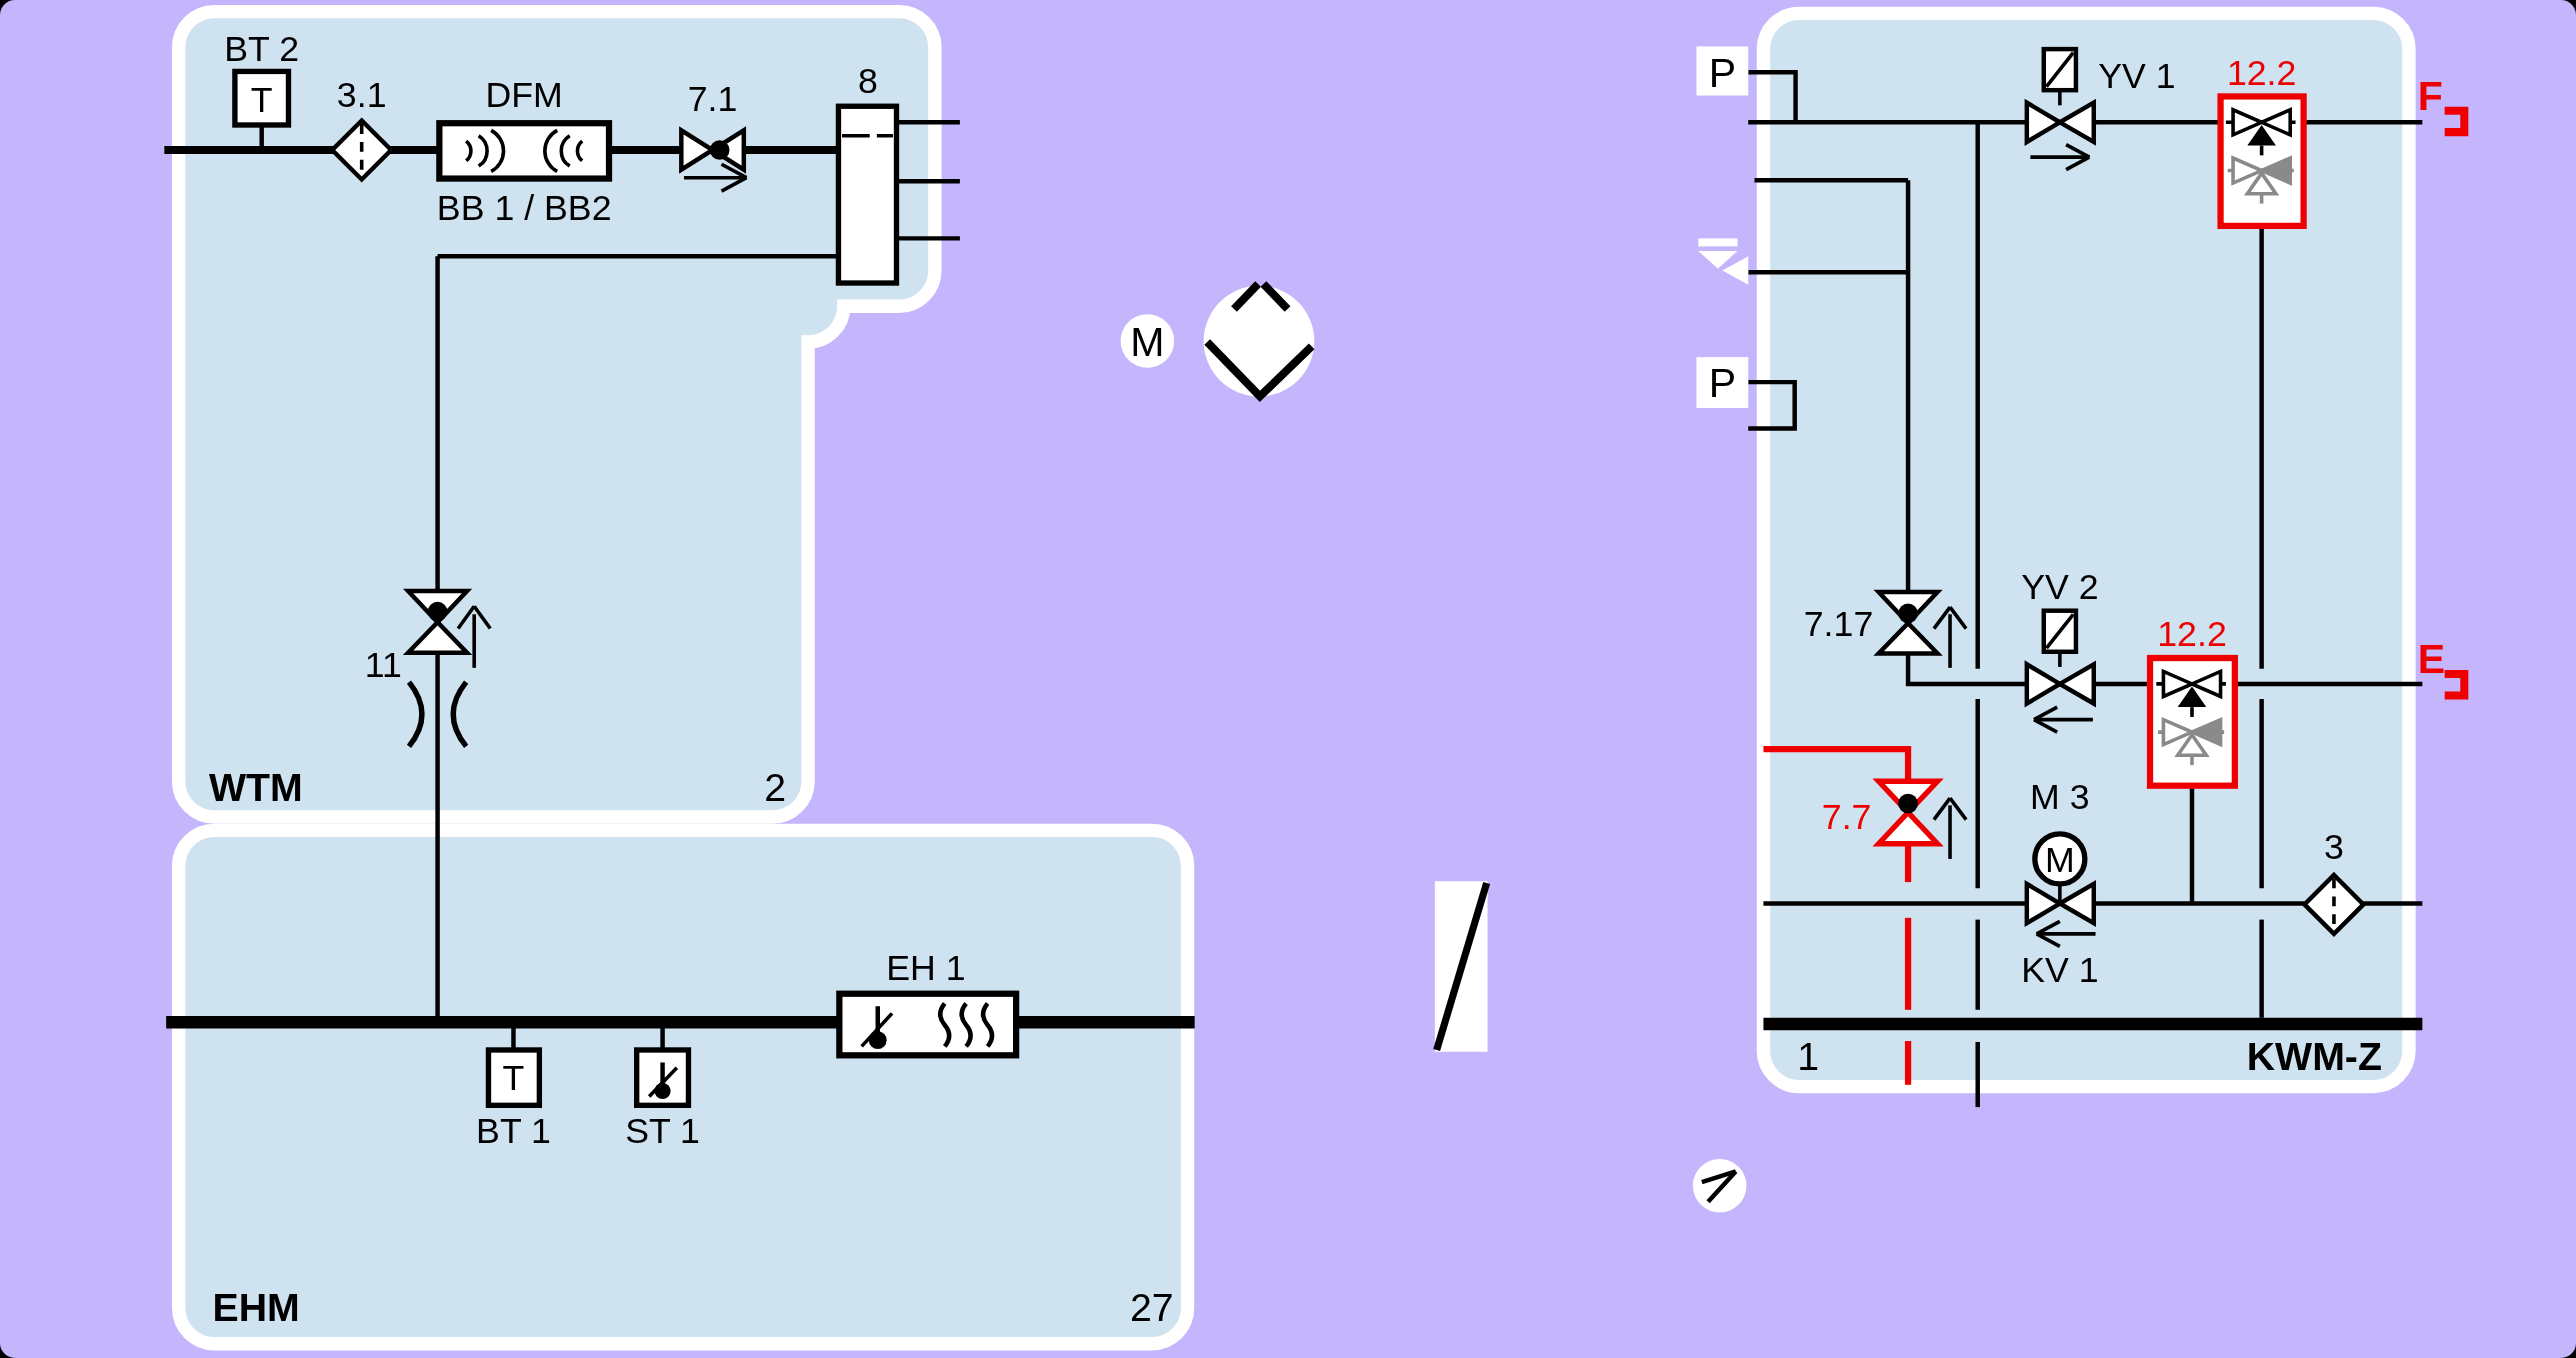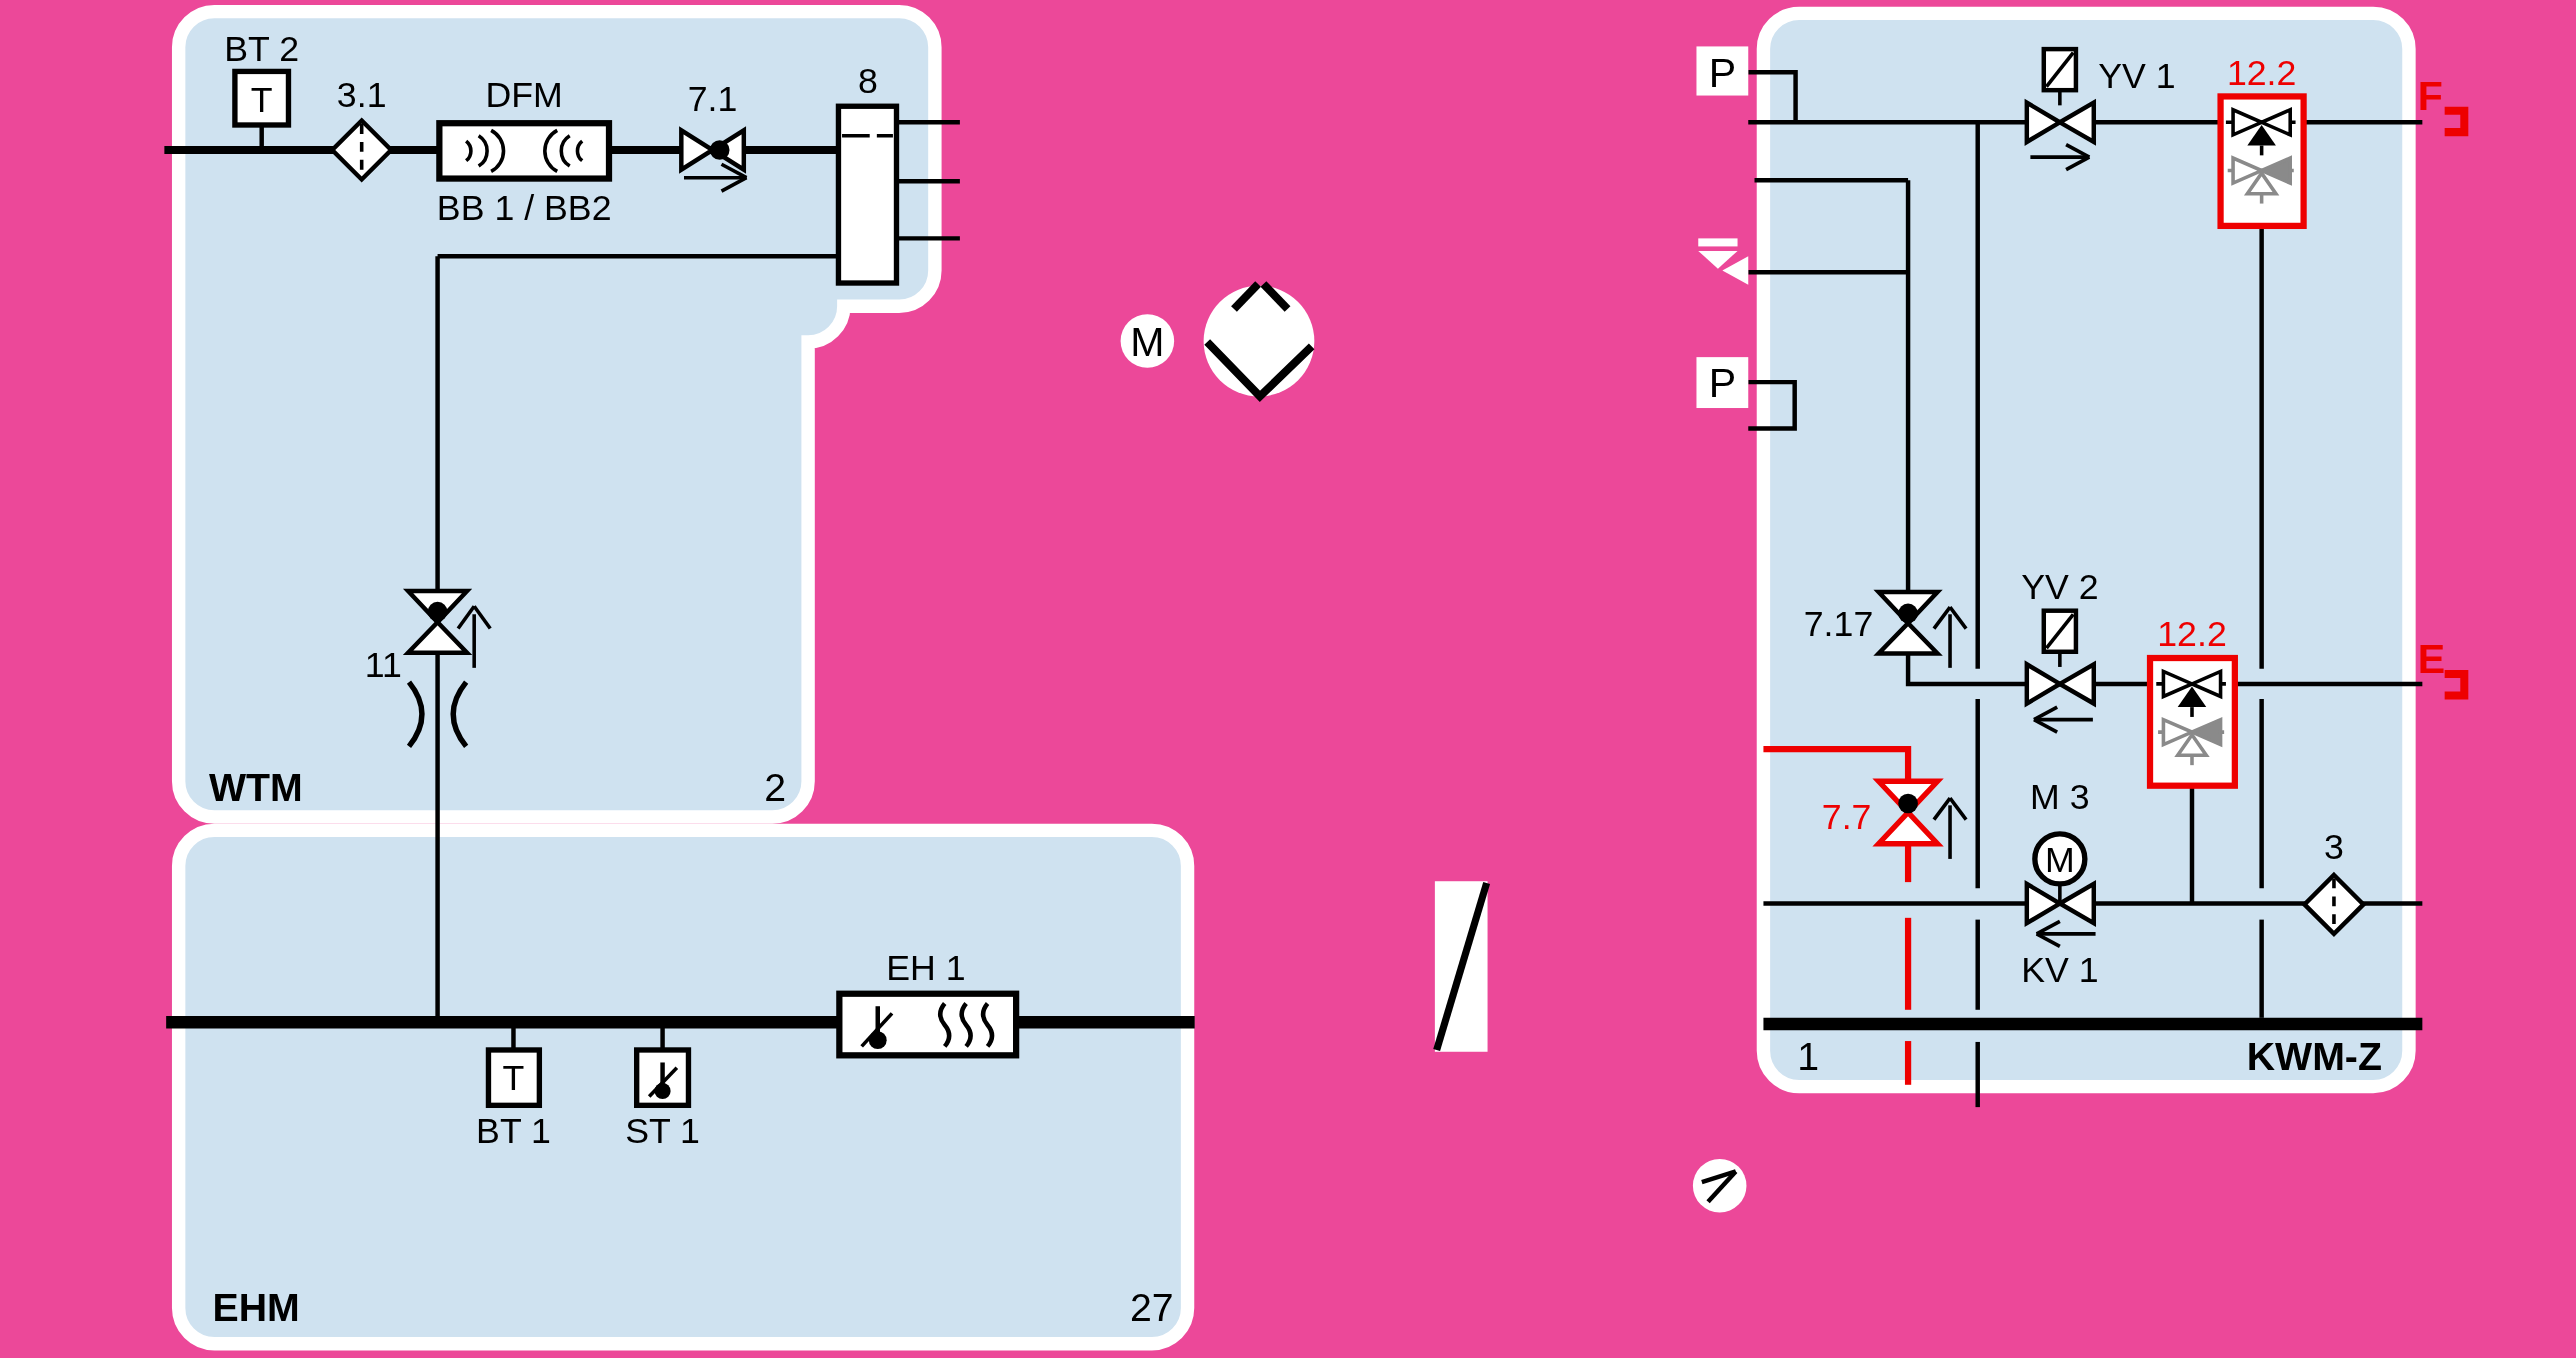--- a/index.html
+++ b/index.html
@@ -1,16 +1,16 @@
 <!DOCTYPE html>
 <html style="font-size:14.3px"><head>
 <meta charset="utf-8">
 <style>
   html,body{margin:0;padding:0;background:#000;}
-  .stage{position:relative;width:2576px;height:1358px;background:#ec4899;overflow:hidden;}
+  .stage{position:relative;width:2576px;height:1358px;background:#c4b5fd;overflow:hidden;border-radius:15px;}
   svg{position:absolute;left:0;top:0;}
   text{font-family:"Liberation Sans","DejaVu Sans",sans-serif;fill:#000;}
   .lbl{font-size:40px;}
   .big{font-size:44px;font-weight:bold;}
   .num{font-size:44px;}
   .glyph{font-size:40px;}
   .pglyph{font-size:46px;}
   .mglyph{font-size:46px;}
   .red{fill:#ee0000;}
   .redbold{font-size:46px;font-weight:bold;fill:#ee0000;}

